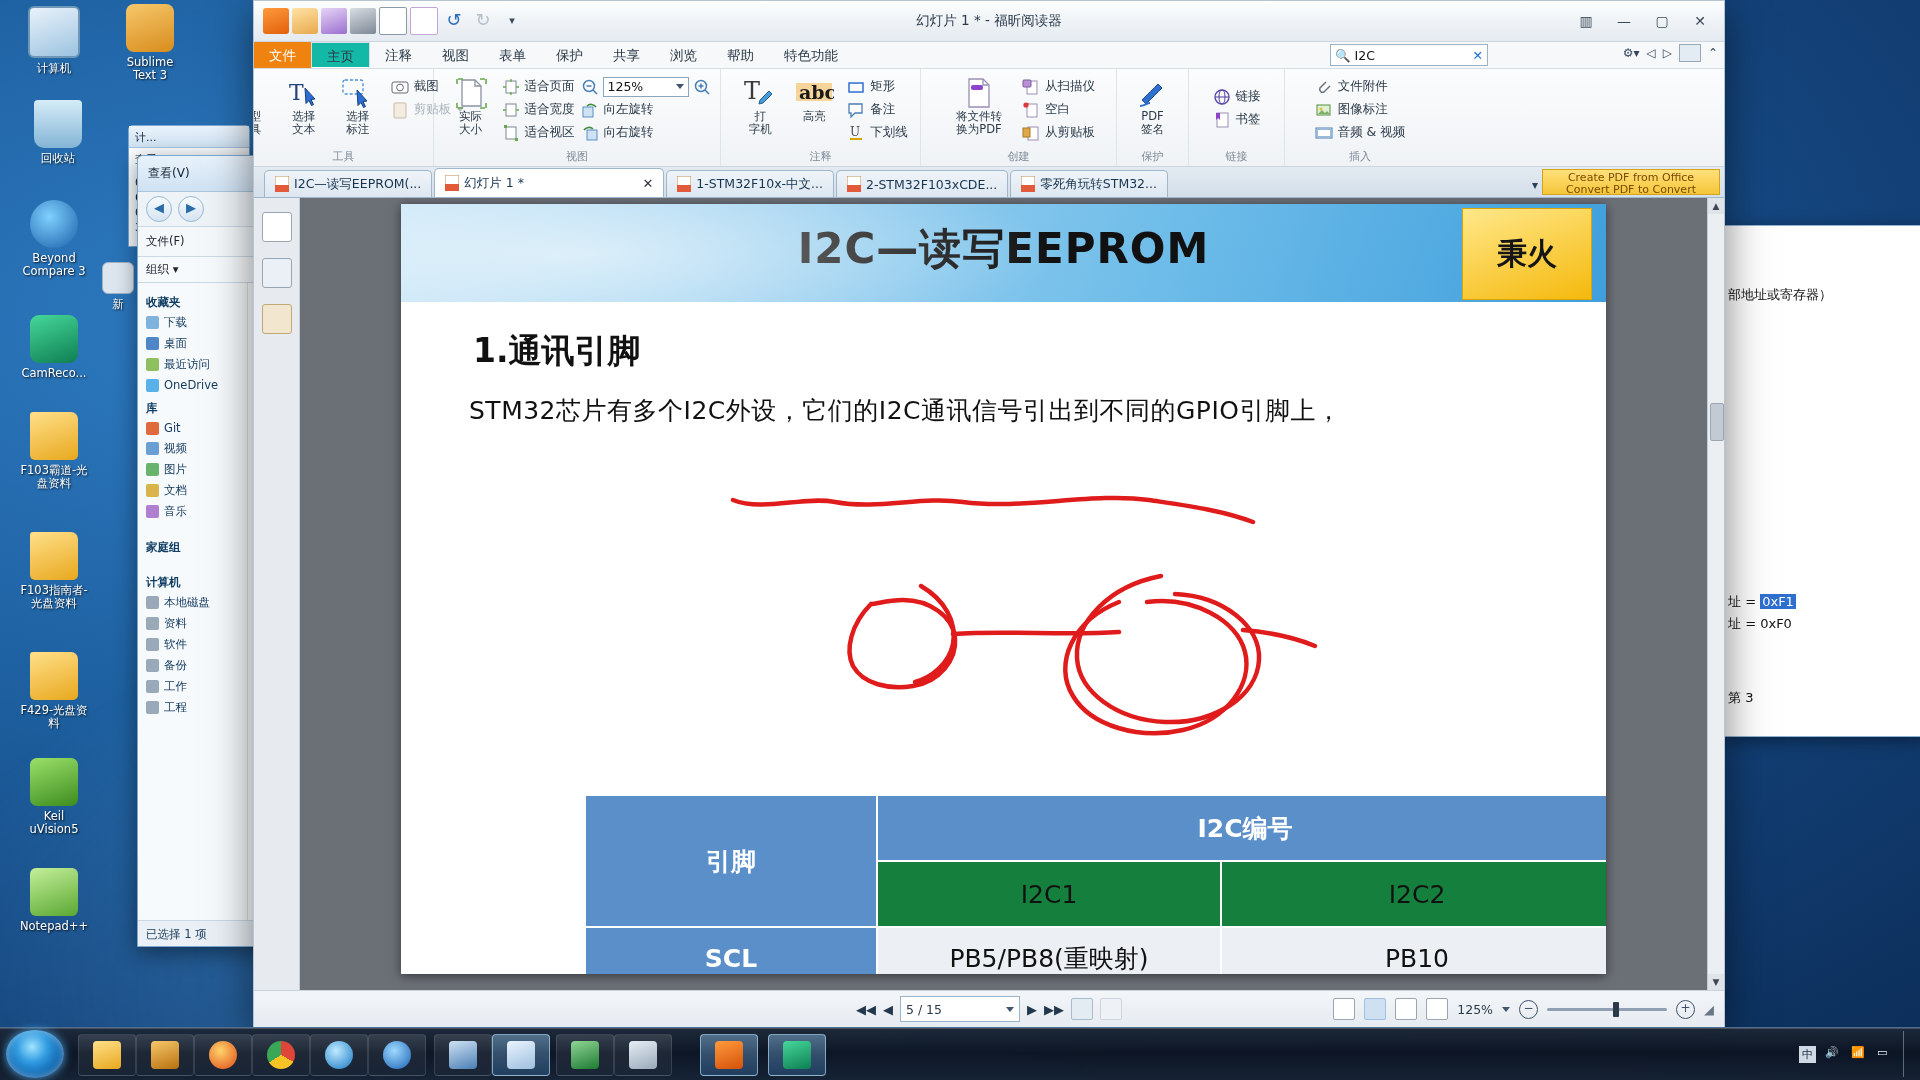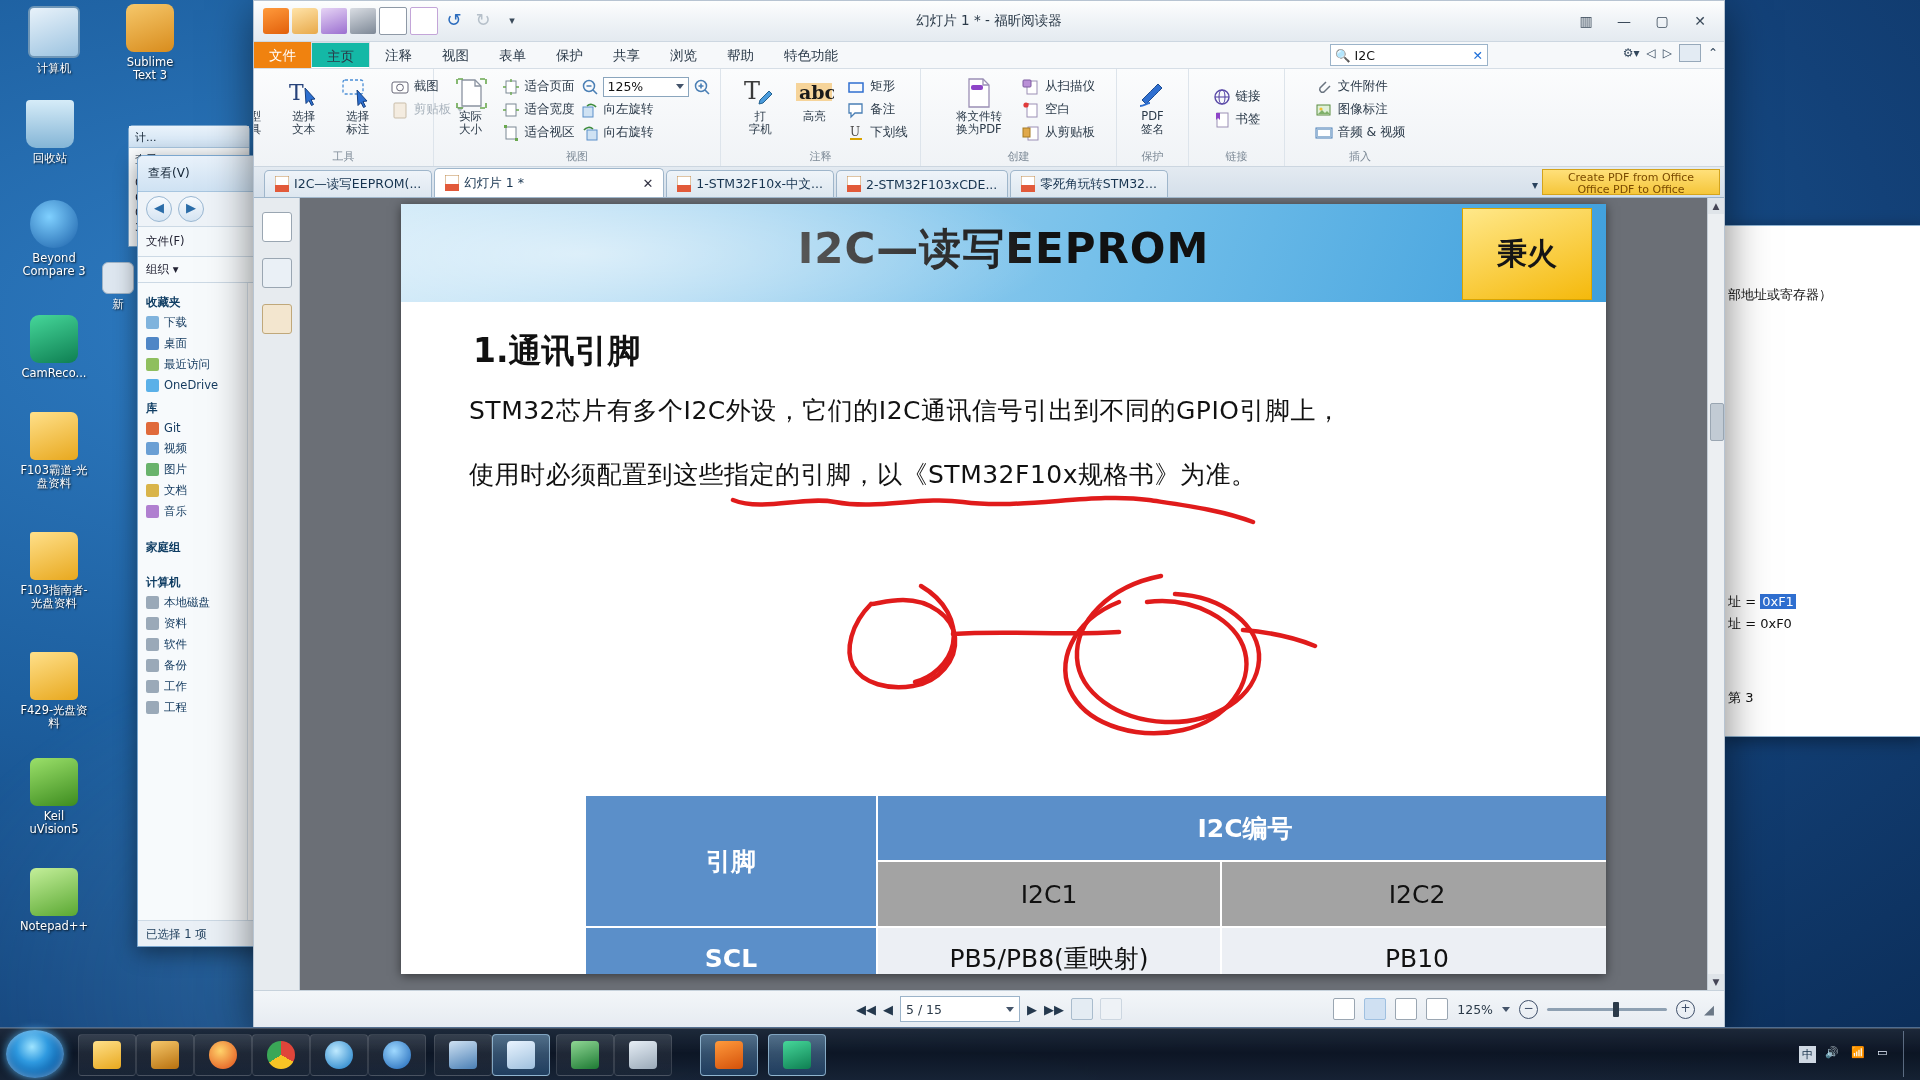--- a/index.html
+++ b/index.html
@@ -144,21 +144,21 @@
   #slide-title{position:absolute;left:0;right:0;top:17px;text-align:center;font-size:42px;font-weight:bold;color:#111;letter-spacing:1px;}
   #logo{position:absolute;right:14px;top:4px;width:128px;height:90px;background:linear-gradient(160deg,#ffe88a,#f5b90c);
      border:1px solid #d9a400;display:flex;align-items:center;justify-content:center;}
   #logo .lg{font-size:30px;font-weight:bold;color:#151515;line-height:30px;text-align:center;}
   #sec-title{position:absolute;left:72px;top:125px;font-size:33px;font-weight:bold;color:#111;}
   .para{position:absolute;left:68px;font-size:25px;color:#111;line-height:34px;letter-spacing:.5px;}
   
   #tbl{position:absolute;left:183px;top:590px;width:1030px;border-collapse:collapse;}
   #tbl td{border:2px solid #fff;text-align:center;vertical-align:middle;font-size:25px;color:#111;height:58px;}
   .hd2{background:#5b8fc9;color:#fff !important;font-weight:bold;font-size:27px;}
-  .row-a{background:#a3a3a3;margin-left:16px;}
+  .row-a{background:#15803d;margin-left:16px;}
   .row-b{background:#eceff4;}
   .lblcell{background:#5b8fc9;color:#fff !important;font-weight:bold;font-size:27px;}
   
   #ink{position:absolute;inset:0;pointer-events:none;}
 
   #rscroll{width:16px;background:#eceff2;border-left:1px solid #c3ccd5;position:relative;}
   .sarrow{height:16px;background:#dfe4e9;text-align:center;font-size:9px;color:#445;line-height:16px;}
   #sthumb{position:absolute;left:2px;top:205px;width:12px;height:36px;background:#c2cbd4;border:1px solid #9aa6b2;border-radius:2px;}
 
   
@@ -184,21 +184,21 @@
 
 <div class="dicon" style="left:6px;top:6px;">
   <span class="glyph" style="background:linear-gradient(160deg,#e8f2fa,#9cc3e0);border:2px solid #6e96b7;"></span>
   <span class="lbl">计算机</span>
 </div>
 <div class="dicon" style="left:102px;top:4px;">
   <span class="glyph" style="background:linear-gradient(160deg,#f6c86b,#d88c1d);border-radius:8px;"></span>
   <span class="lbl" style="white-space:pre-line">Sublime
 Text 3</span>
 </div>
-<div class="dicon" style="left:2px;top:100px;">
+<div class="dicon" style="left:10px;top:100px;">
   <span class="glyph" style="background:linear-gradient(180deg,#d6ecf8,#84b5d6);border-radius:4px 4px 10px 10px;"></span>
   <span class="lbl">回收站</span>
 </div>
 <div class="dicon" style="left:6px;top:200px;">
   <span class="glyph" style="background:radial-gradient(circle at 40% 35%,#7fd0ff,#1a5fa8);border-radius:50%;"></span>
   <span class="lbl" style="white-space:pre-line">Beyond
 Compare 3</span>
 </div>
 <div class="dicon" style="left:6px;top:315px;">
   <span class="glyph" style="background:linear-gradient(160deg,#46d79a,#0e7f52);border-radius:9px;"></span>
@@ -706,42 +706,41 @@
     <div class="dtab">
       <span class="pdfico"><svg width="14" height="16">
             <rect width="14" height="16" fill="#fff" stroke="#c08a4a"></rect>
             <rect y="9" width="14" height="7" fill="#e25a3a"></rect>
           </svg></span>
       <span>零死角玩转STM32...</span>
     </div>
     <div id="tabchevron">▾</div>
     <div id="pdfbanner">
       <div>Create PDF from Office</div>
-      <div>Office PDF to Office</div>
+      <div>Convert PDF to Convert</div>
     </div>
   </div>
 
   <div id="pagearea">
     <div id="leftpane">
       <span class="lpbtn" style="background:#fff;border:1px solid #9aa6b2;"></span>
       <span class="lpbtn" style="background:#eaf0f6;border:1px solid #9aa6b2;"></span>
       <span class="lpbtn" style="background:#f3e6cf;border:1px solid #c0a87a;"></span>
     </div>
 
     <div id="pagewrap">
       <div id="slide">
         <div id="slide-hdr">
           <div id="slide-title">I2C—读写EEPROM</div>
           <div id="logo">
               <span class="lg">秉火</span>
             </div>
         </div>
         <div id="sec-title">1.通讯引脚</div>
         <div class="para" style="top:190px">STM32芯片有多个I2C外设，它们的I2C通讯信号引出到不同的GPIO引脚上，</div>
-        <div class="para" style="top:254px">使用时必须配置到这些指定的引脚，以《STM32F10x规格书》为准。</div>
 
         <table id="tbl">
           <tbody>
               <tr>
             <td class="lblcell" rowspan="2" style="width:288px;height:124px;">引脚</td>
             <td class="hd2" colspan="2" style="height:62px">I2C编号</td>
           </tr>
           <tr>
             <td class="row-a" style="width:340px;height:62px">I2C1</td>
             <td class="row-a" style="height:62px">I2C2</td>

